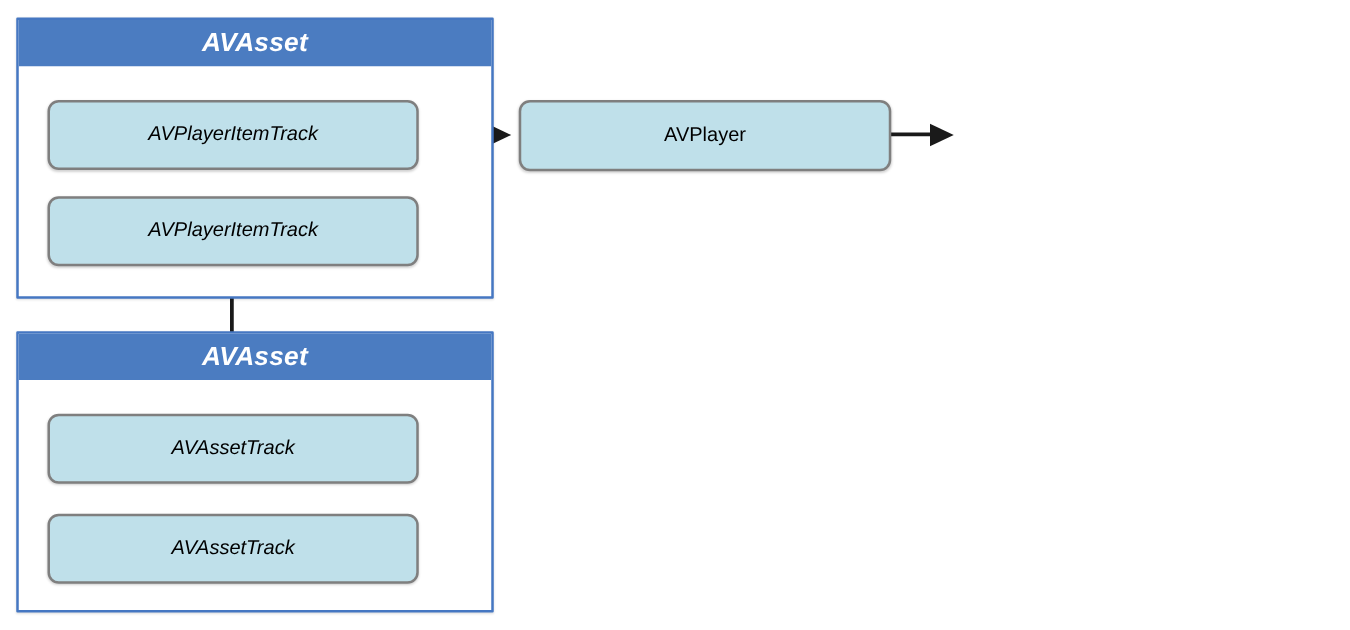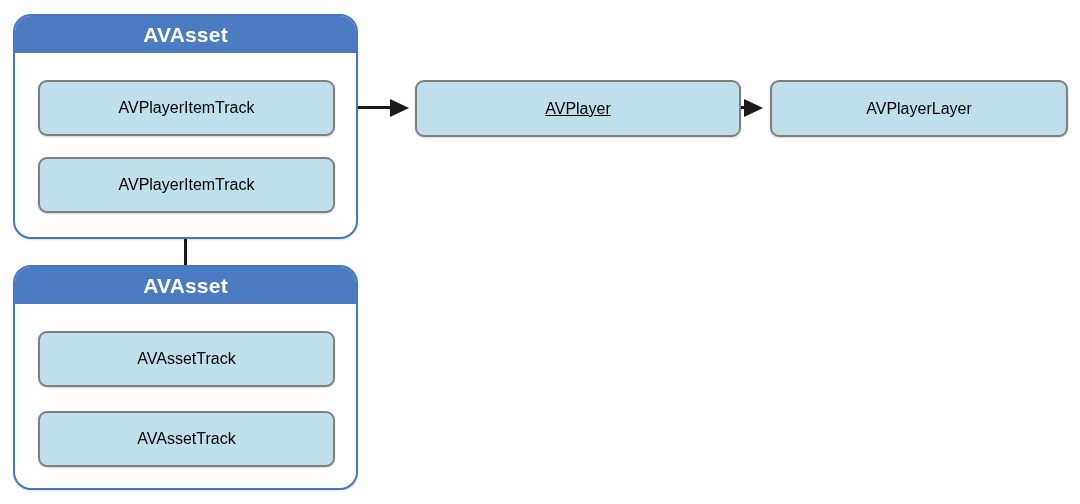--- a/index.html
+++ b/index.html
@@ -21,27 +21,28 @@
     width: 1080px;
     height: 504px;
     background: var(--background);
     overflow: hidden;
   }
 
   
   .group {
     position: absolute;
     left: 13px;
-    width: 345px;
+    width: 382px;
     height: 225px;
     background: #fff;
     border: 2.5px solid var(--container-border);
-    border-radius: 18px;
+    border-radius: 1px;
     overflow: hidden;
     box-shadow: 0 1px 2px rgba(0,0,0,0.12);
+    font-style: italic;
   }
   .group.top { top: 14px; }
   .group.bottom { top: 265px; }
 
   .group-header {
     position: absolute;
     top: 0; left: 0; right: 0;
     height: 37px;
     background: var(--header-blue);
     display: flex;
@@ -75,21 +76,21 @@
   .track {
     left: 23px;
     width: 297px;
     height: 56px;
   }
   .track.row1 { top: 64px; }
   .group.top    .track.row2 { top: 141px; }
   .group.bottom .track.row2 { top: 144px; }
 
   
-  .node.avplayer      { left: 415px; top: 80px; width: 326px; height: 57px; text-decoration: underline; }
+  .node.avplayer      { left: 415px; top: 80px; width: 298px; height: 57px; }
   .node.avplayerlayer { left: 770px; top: 80px; width: 298px; height: 57px; }
 
   
   .arrow-line {
     position: absolute;
     height: 3px;
     background: var(--connector-black);
   }
   .arrow-head {
     position: absolute;
@@ -141,17 +142,14 @@
   <div class="arrow-line" style="left:358px; top:106px; width:33px;"></div>
   <div class="arrow-head" style="left:390px; top:99px;"></div>
 
   <div class="node avplayer">
     <span>AVPlayer</span>
   </div>
 
   <div class="arrow-line" style="left:712px; top:106px; width:33px;"></div>
   <div class="arrow-head" style="left:744px; top:99px;"></div>
 
-  <div class="node avplayerlayer">
-    <span>AVPlayerLayer</span>
-  </div>
 
 </div>
 
 </body></html>

